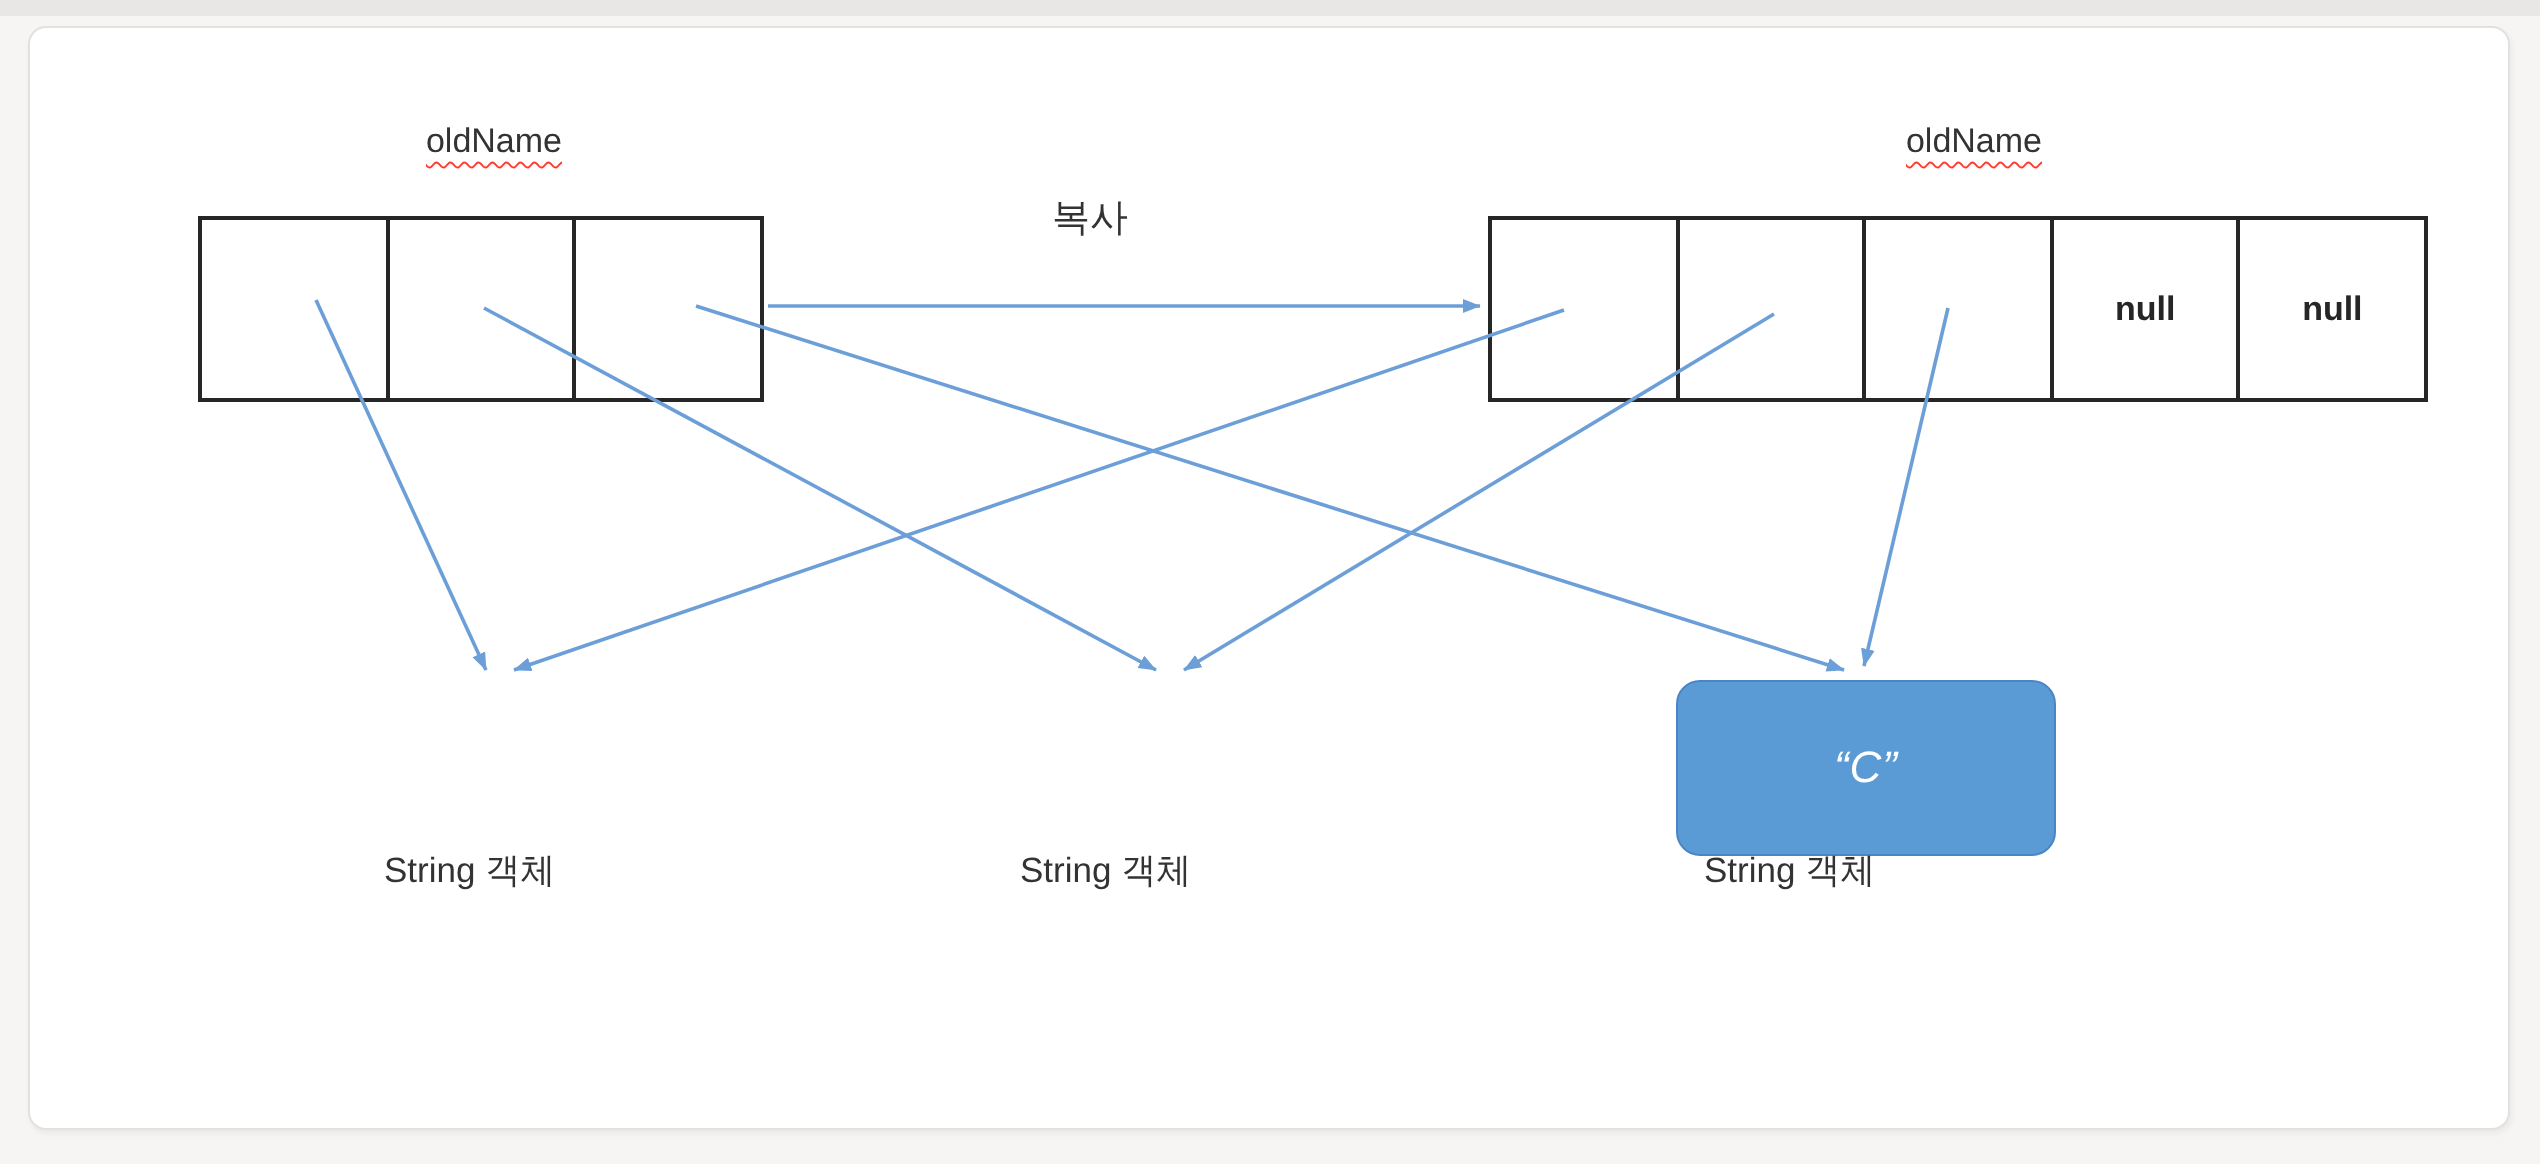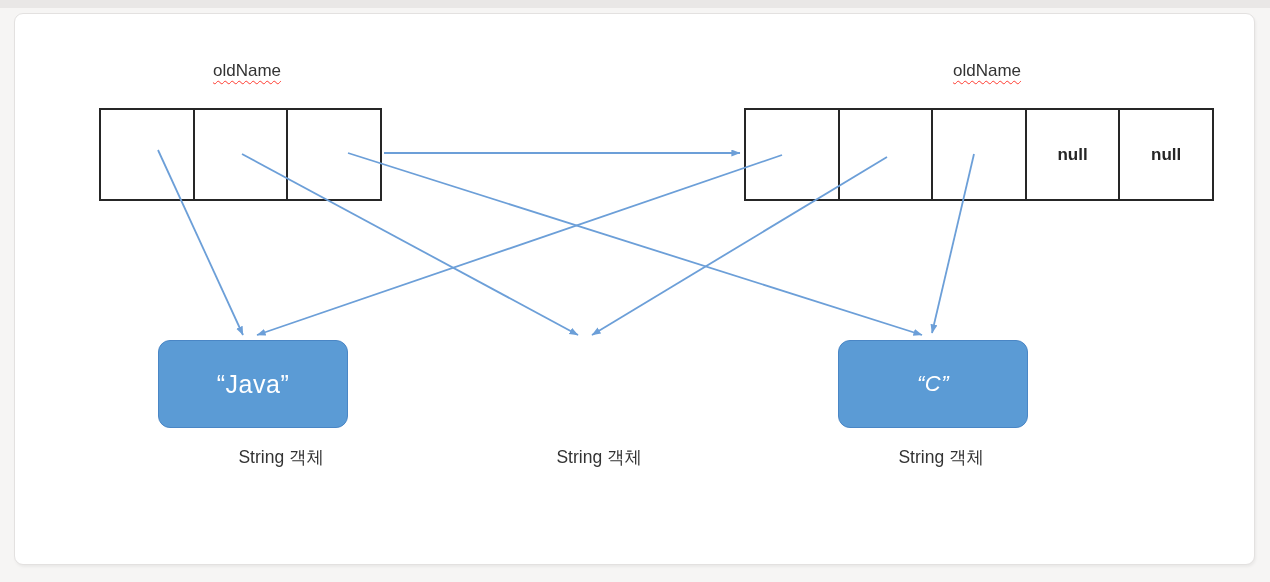--- a/index.html
+++ b/index.html
@@ -32,56 +32,54 @@
         font-size:17px;color:#262626;}
   .cell + .cell{border-left:2px solid var(--array-border);font-weight:bold;}
   .obj{position:absolute;top:340px;width:190px;height:88px;border-radius:12px;
         background:var(--object-fill);border:1.5px solid var(--object-border);
         display:flex;align-items:center;justify-content:center;}
   .obj-value{color:var(--object-text);font-size:25px;letter-spacing:.5px;}
   #obj-2 .obj-value{font-style:italic;font-size:22px;}
   #obj-0{left:158px;}
   #obj-1{left:497px;}
   #obj-2{left:838px;}
-  .obj-caption{position:absolute;top:445px;width:132px;text-align:right;
+  .obj-caption{position:absolute;top:423px;width:132px;text-align:left;
         font-size:17.5px;color:var(--label);}
   #cap-0{left:192px;}
   #cap-1{left:510px;}
   #cap-2{left:852px;}
   #arrow-layer{position:absolute;left:0;top:0;width:1270px;height:582px;pointer-events:none;}
   .arrow-line{stroke:var(--arrow);stroke-width:1.8;fill:none;marker-end:url(#arrow-head);}
   #arrow-head path{fill:var(--arrow);}
 </style>
 </head>
 <body>
 
 <div class="page">
   <div class="topband"></div>
   <div class="card"></div>
 
   <span class="arr-label" id="old-label">oldName</span>
   <span class="arr-label" id="new-label">oldName</span>
+  <span class="copy-label">복사</span>
 
   <div class="array" id="old-array">
     <div class="cell"></div>
     <div class="cell"></div>
     <div class="cell"></div>
   </div>
 
   <div class="array" id="new-array">
     <div class="cell"></div>
     <div class="cell"></div>
     <div class="cell"></div>
     <div class="cell">null</div>
     <div class="cell">null</div>
   </div>
 
-  <div class="obj" id="obj-0">
-    <span class="obj-value">“Java”</span>
-  </div>
   <div class="obj" id="obj-2">
     <span class="obj-value">“C”</span>
   </div>
 
   <span class="obj-caption" id="cap-0">String 객체</span>
   <span class="obj-caption" id="cap-1">String 객체</span>
   <span class="obj-caption" id="cap-2">String 객체</span>
 
   <svg id="arrow-layer" viewBox="0 0 1270 582" xmlns="http://www.w3.org/2000/svg">
     <defs>

